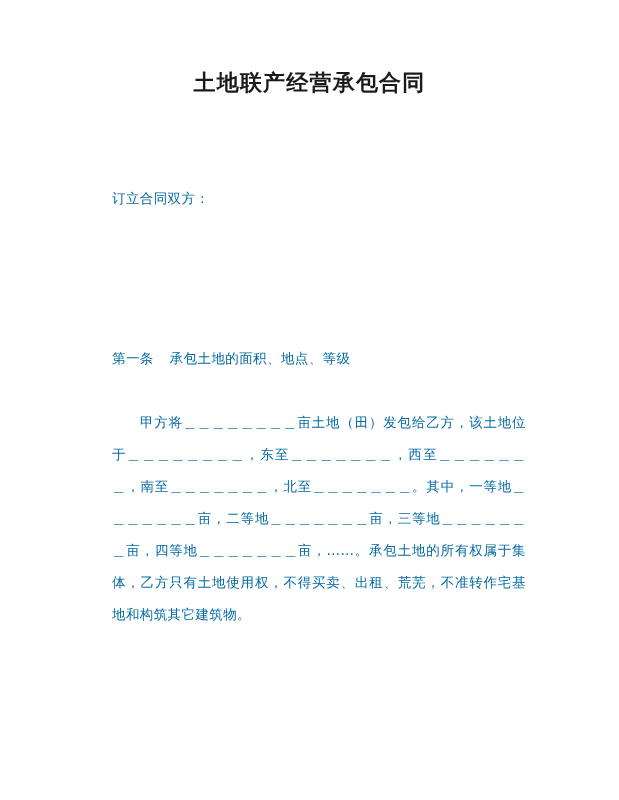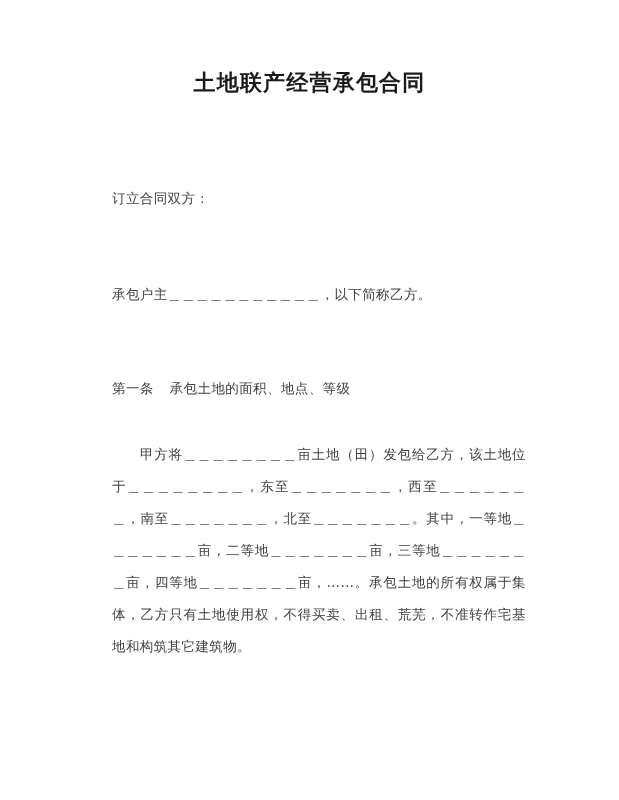--- a/index.html
+++ b/index.html
@@ -44,40 +44,39 @@
     position: absolute;
     left: 112px;
     top: 182px;
     width: 414px;
   }
 
   p.para {
     margin: 0 0 0 0;
     font-size: 13.5px;
     line-height: 32px;
-    color: #404040;
+    color: #0369a1;
     text-align: justify;
     text-justify: inter-ideograph;
     letter-spacing: 0.4px;
     word-break: break-all;
   }
   .gap-lg { height: 32px; }
 
   .indent {
     text-indent: 28px;
   }
 
   .no-indent {
     text-indent: 0;
   }
 
   .clause-head {
     text-indent: 0;
     padding-left: 0;
-    font-family: Liberation Mono, monospace;
   }
 
   .clause-head .clause-gap {
     display: inline-block;
     width: 16px;
   }
 </style>
 </head>
 <body>
 
@@ -87,21 +86,20 @@
 
   <div class="body-block">
 
     <p class="para no-indent">订立合同双方：</p>
 
     <div class="gap-lg"></div>
 
 
     <div class="gap-lg"></div>
 
-    <p class="para no-indent">承包户主＿＿＿＿＿＿＿＿＿＿＿，以下简称乙方。</p>
 
     <div class="gap-lg"></div>
 
 
     <div class="gap-lg"></div>
 
     <p class="para clause-head">
       <span>第一条</span><span class="clause-gap"></span><span>承包土地的面积、地点、等级</span>
     </p>
 

